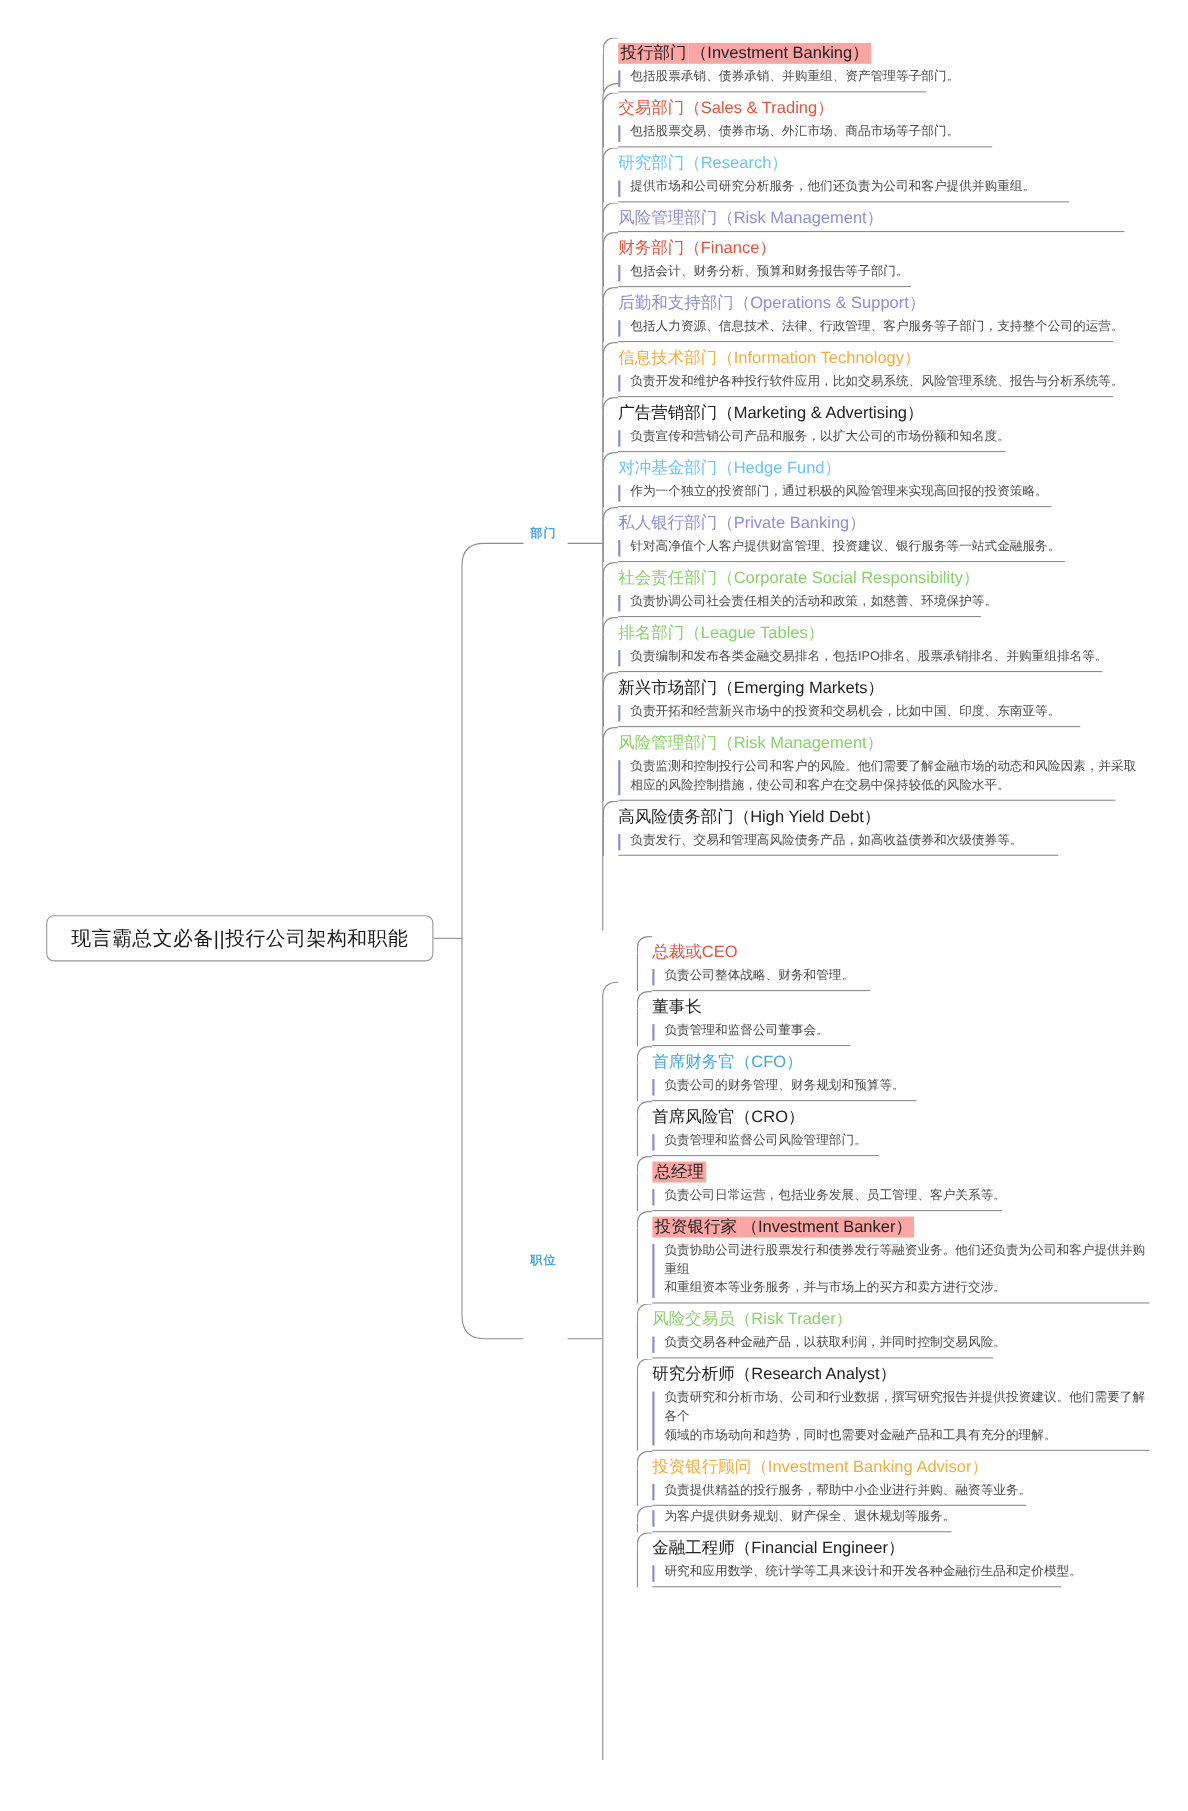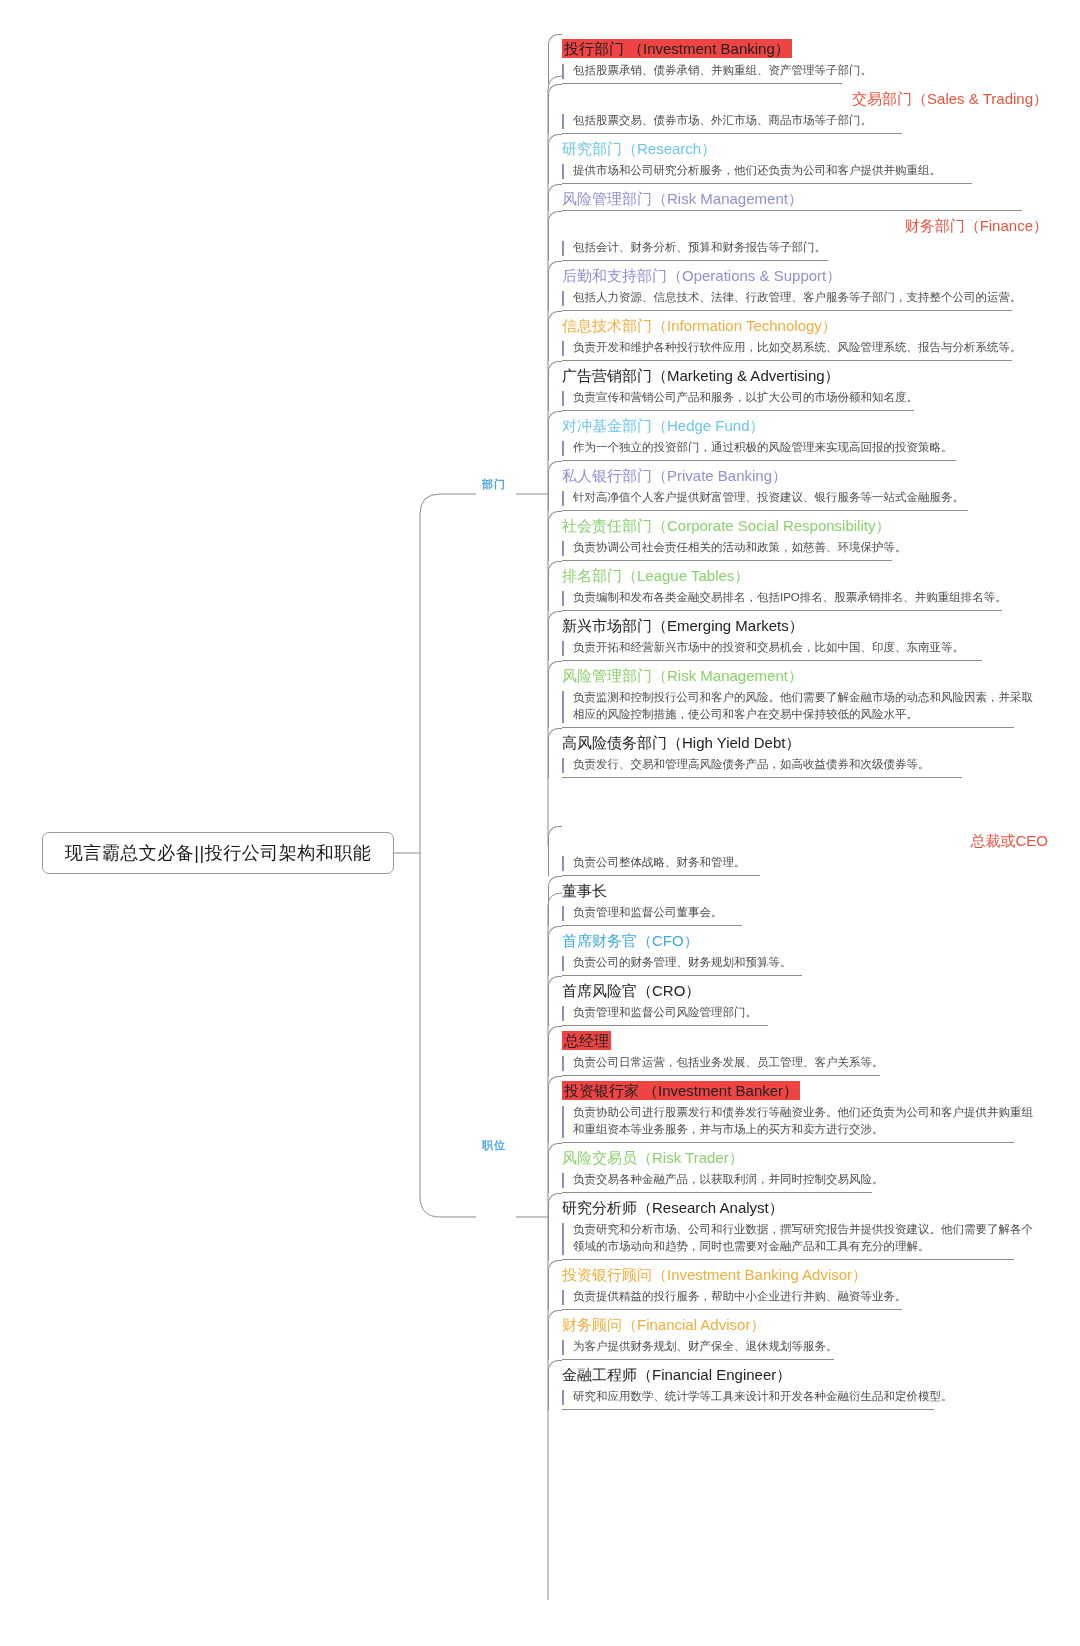--- a/index.html
+++ b/index.html
@@ -57,39 +57,39 @@
   #branch-label-departments { left: 482px; top: 477px; }
   #branch-label-positions   { left: 482px; top: 1138px; }
 
   
   .topic-column {
     position: absolute;
     left: 548px;
     width: 500px;
   }
   #column-departments { top: 36px; }
-  #column-positions   { top: 828px; }
+  #column-positions   { top: 853px; padding-left: 31px; }
 
   
   .topic {
     position: relative;
     padding: 0 0 0 14px;
     margin-bottom: 2px;
   }
   .topic-title {
     font-size: 15px;
     line-height: 20px;
     padding: 3px 0 2px 0;
     white-space: nowrap;
     color: #222222;
   }
   .topic-title .cn { }
   .topic-title .en { }
   .topic-title .hl {
-    background: #ef4444;
+    background: #fca5a5;
     padding: 1px 2px;
   }
 
   .topic-body {
     position: relative;
     margin-top: 1px;
     padding-left: 11px;
     padding-bottom: 5px;
   }
   .topic-body::before {
@@ -135,21 +135,21 @@
     top: 14px;
     height: auto;
     bottom: 0;
     border-top: none;
     border-top-left-radius: 0;
     width: 1px;
   }
 
   
   .c-black  { color: #222222; }
-  .c-red    { color: #e8533f; text-align: right; }
+  .c-red    { color: #e8533f; }
   .c-lblue  { color: #6cc5ef; }
   .c-purple { color: #8f8fd6; }
   .c-orange { color: #f2ae3d; }
   .c-green  { color: #8ad16b; }
   .c-dblue  { color: #3fa9e0; }
 </style>
 </head>
 <body>
 
 <svg id="connectors" viewBox="0 0 1080 1646" xmlns="http://www.w3.org/2000/svg">
@@ -444,21 +444,20 @@
       <div class="topic-body">
         <div class="topic-desc">负责提供精益的投行服务，帮助中小企业进行并购、融资等业务。</div>
       </div>
       <div class="topic-underline" style="width: 340px;"></div>
     </div>
     <div class="topic">
       <div class="topic-hook">
         <span></span>
         <span class="tail"></span>
       </div>
-      <div class="topic-title c-orange"><span class="cn">财务顾问</span><span class="en">（Financial Advisor）</span></div>
       <div class="topic-body">
         <div class="topic-desc">为客户提供财务规划、财产保全、退休规划等服务。</div>
       </div>
       <div class="topic-underline" style="width: 272px;"></div>
     </div>
     <div class="topic">
       <div class="topic-hook">
         <span></span>
         <span class="tail"></span>
       </div>

